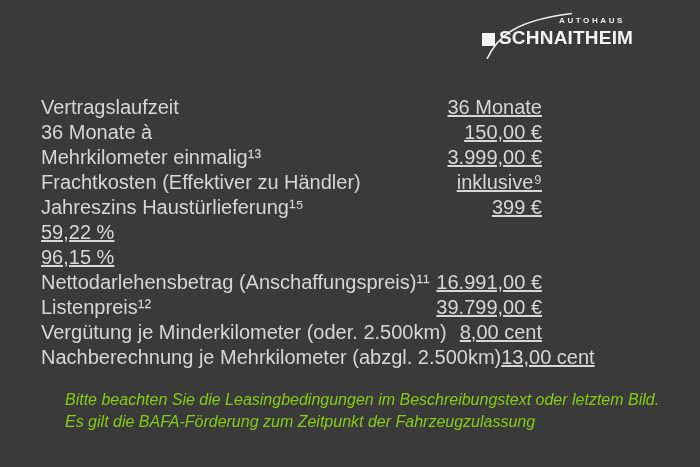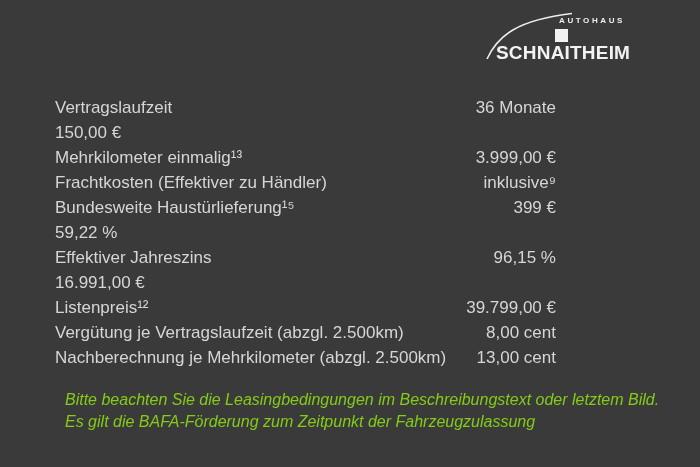--- a/index.html
+++ b/index.html
@@ -31,56 +31,55 @@
     position: absolute;
     left: 83px; top: 9px;
     font-size: 8px;
     font-weight: bold;
     letter-spacing: 2.6px;
     color: #efefef;
     white-space: nowrap;
   }
   .logo .brand-row {
     position: absolute;
-    left: 20px; top: 20px;
+    left: 6px; top: 20px;
     display: flex;
     align-items: center;
-    flex-direction: column;
   }
   .logo .brand-square {
     width: 13px; height: 13px;
     background: #f2f2f2;
     margin-right: 4px;
     margin-top: 2px;
   }
   .logo .brand-name {
     font-size: 19px;
     font-weight: bold;
     letter-spacing: 0.2px;
     color: #f2f2f2;
     white-space: nowrap;
   }
 
   
   .lease-table {
     position: absolute;
-    left: 55px; top: 95px;
+    left: 41px; top: 95px;
     width: 501px;
     color: #d6d6d6;
-    font-size: 17px;
+    font-size: 20px;
   }
   .lease-row {
     display: flex;
     justify-content: space-between;
     align-items: baseline;
     line-height: 25px;
     white-space: nowrap;
   }
   .lease-row .row-label { text-align: left; }
-  .lease-row .row-value { text-align: right; }
+  .lease-row .row-value { text-align: right; text-decoration: underline; }
 
   
   .footer {
     position: absolute;
     left: 65px; top: 389px;
     width: 600px;
     color: #84cc16;
     font-size: 16px;
     font-style: italic;
     line-height: 21.5px;
@@ -102,50 +101,51 @@
       <div class="brand-name">SCHNAITHEIM</div>
     </div>
   </div>
 
   <div class="lease-table">
     <div class="lease-row">
       <span class="row-label">Vertragslaufzeit</span>
       <span class="row-value">36 Monate</span>
     </div>
     <div class="lease-row">
+      <span class="row-label">36 Monate à</span>
       <span class="row-value">150,00 €</span>
     </div>
     <div class="lease-row">
       <span class="row-label">Mehrkilometer einmalig¹³</span>
       <span class="row-value">3.999,00 €</span>
     </div>
     <div class="lease-row">
       <span class="row-label">Frachtkosten (Effektiver zu Händler)</span>
       <span class="row-value">inklusive⁹</span>
     </div>
     <div class="lease-row">
-      <span class="row-label">Bundesweite Haustürlieferung¹⁵</span>
+      <span class="row-label">Jahreszins Haustürlieferung¹⁵</span>
       <span class="row-value">399 €</span>
     </div>
     <div class="lease-row">
       <span class="row-value">59,22 %</span>
     </div>
     <div class="lease-row">
-      <span class="row-label">Effektiver Jahreszins</span>
       <span class="row-value">96,15 %</span>
     </div>
     <div class="lease-row">
+      <span class="row-label">Nettodarlehensbetrag (Anschaffungspreis)¹¹</span>
       <span class="row-value">16.991,00 €</span>
     </div>
     <div class="lease-row">
       <span class="row-label">Listenpreis¹²</span>
       <span class="row-value">39.799,00 €</span>
     </div>
     <div class="lease-row">
-      <span class="row-label">Vergütung je Vertragslaufzeit (abzgl. 2.500km)</span>
+      <span class="row-label">Vergütung je Minderkilometer (oder. 2.500km)</span>
       <span class="row-value">8,00 cent</span>
     </div>
     <div class="lease-row">
       <span class="row-label">Nachberechnung je Mehrkilometer (abzgl. 2.500km)</span>
       <span class="row-value">13,00 cent</span>
     </div>
   </div>
 
   <div class="footer">
     <div>Bitte beachten Sie die Leasingbedingungen im Beschreibungstext oder letztem Bild.</div>

